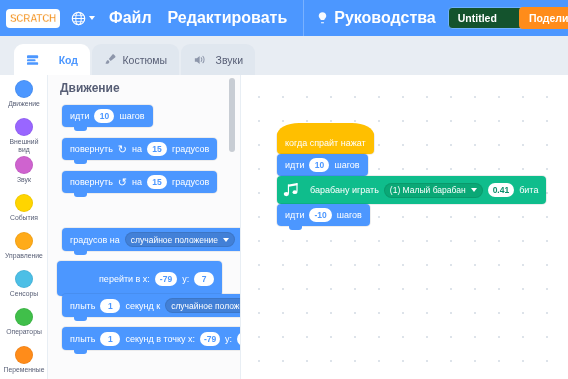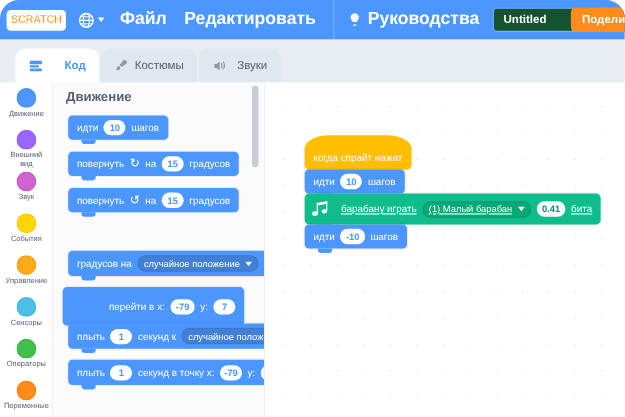--- a/index.html
+++ b/index.html
@@ -2,21 +2,21 @@
 <html><head>
 <meta charset="utf-8">
 <style>
   * { box-sizing: border-box; margin: 0; padding: 0; }
   html, body {
     width: 568px; height: 379px;
     overflow: hidden;
     font-family: "Liberation Sans", sans-serif;
     background: #ffffff;
   }
-  #app { position: relative; width: 568px; height: 379px; overflow: hidden; border-radius: 17px; }
+  #app { position: relative; width: 568px; height: 379px; overflow: hidden; }
 
   
   .menubar {
     position: absolute; top: 0; left: 0;
     width: 568px; height: 36px;
     background: #4c97ff;
     display: flex; align-items: center;
     padding-left: 6px;
   }
   .logo {
@@ -420,21 +420,21 @@
       <span style="position:relative; z-index:1">когда спрайт нажат</span>
     </div>
 
     <div class="sblock motion" style="left:36px; top:79px; height:22px;">
       <span class="notch-s" style="background:#4c97ff"></span>
       <span>идти</span>
       <span class="oval oval-m">10</span>
       <span>шагов</span>
     </div>
 
-    <div class="sblock music" style="left:36px; top:101px; height:28px; padding-left:6px;text-decoration:underline;">
+    <div class="sblock music" style="left:36px; top:101px; height:28px; padding-left:6px;">
       <span class="notch-s" style="background:#0fbd8c"></span>
       <svg width="18" height="17" viewBox="0 0 20 18" style="flex:none">
         <path d="M6.4 2.2 L16 0.6 V3.2 L6.4 4.8 Z" fill="#ffffff"></path>
         <rect x="5.4" y="2.2" width="1.3" height="10.4" fill="#ffffff"></rect>
         <rect x="14.9" y="0.8" width="1.3" height="9.6" fill="#ffffff"></rect>
         <ellipse cx="3.7" cy="13" rx="2.9" ry="2.3" fill="#ffffff"></ellipse>
         <ellipse cx="13.2" cy="10.9" rx="2.6" ry="2.1" fill="#ffffff"></ellipse>
       </svg>
       <span style="margin-left:4px">барабану играть</span>
       <span class="dd-green">

